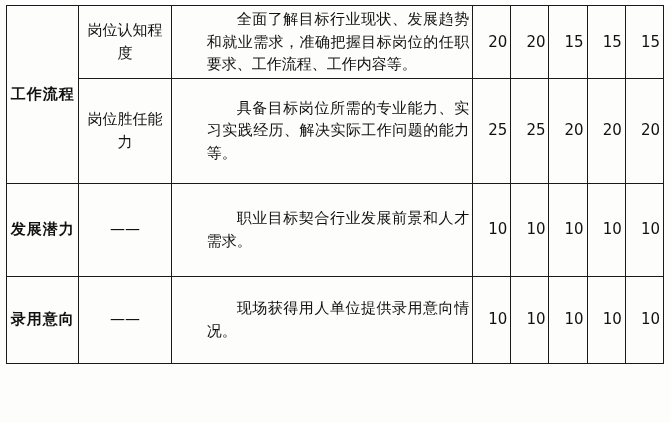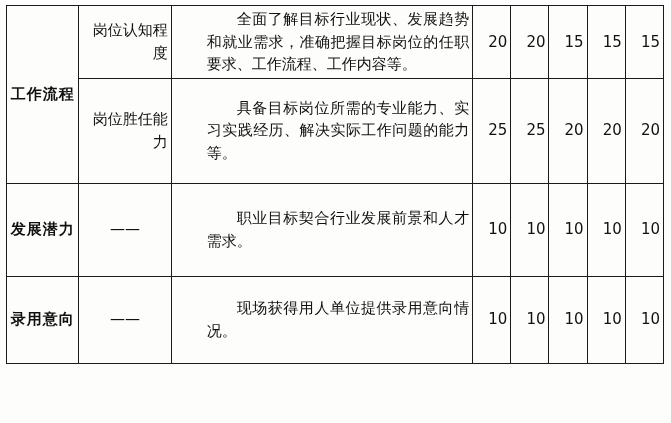--- a/index.html
+++ b/index.html
@@ -41,21 +41,21 @@
   col.c-score { width: 38px; }
 
   .cat {
     text-align: center;
     font-weight: bold;
     font-size: 17px;
     letter-spacing: 1px;
     line-height: 1.45;
   }
   .sub {
-    text-align: right;
+    text-align: center;
     font-size: 15px;
     line-height: 1.55;
   }
   .desc {
     text-align: justify;
     text-justify: inter-ideograph;
     font-size: 15px;
     line-height: 1.62;
     padding: 4px 8px 4px 10px;
   }

